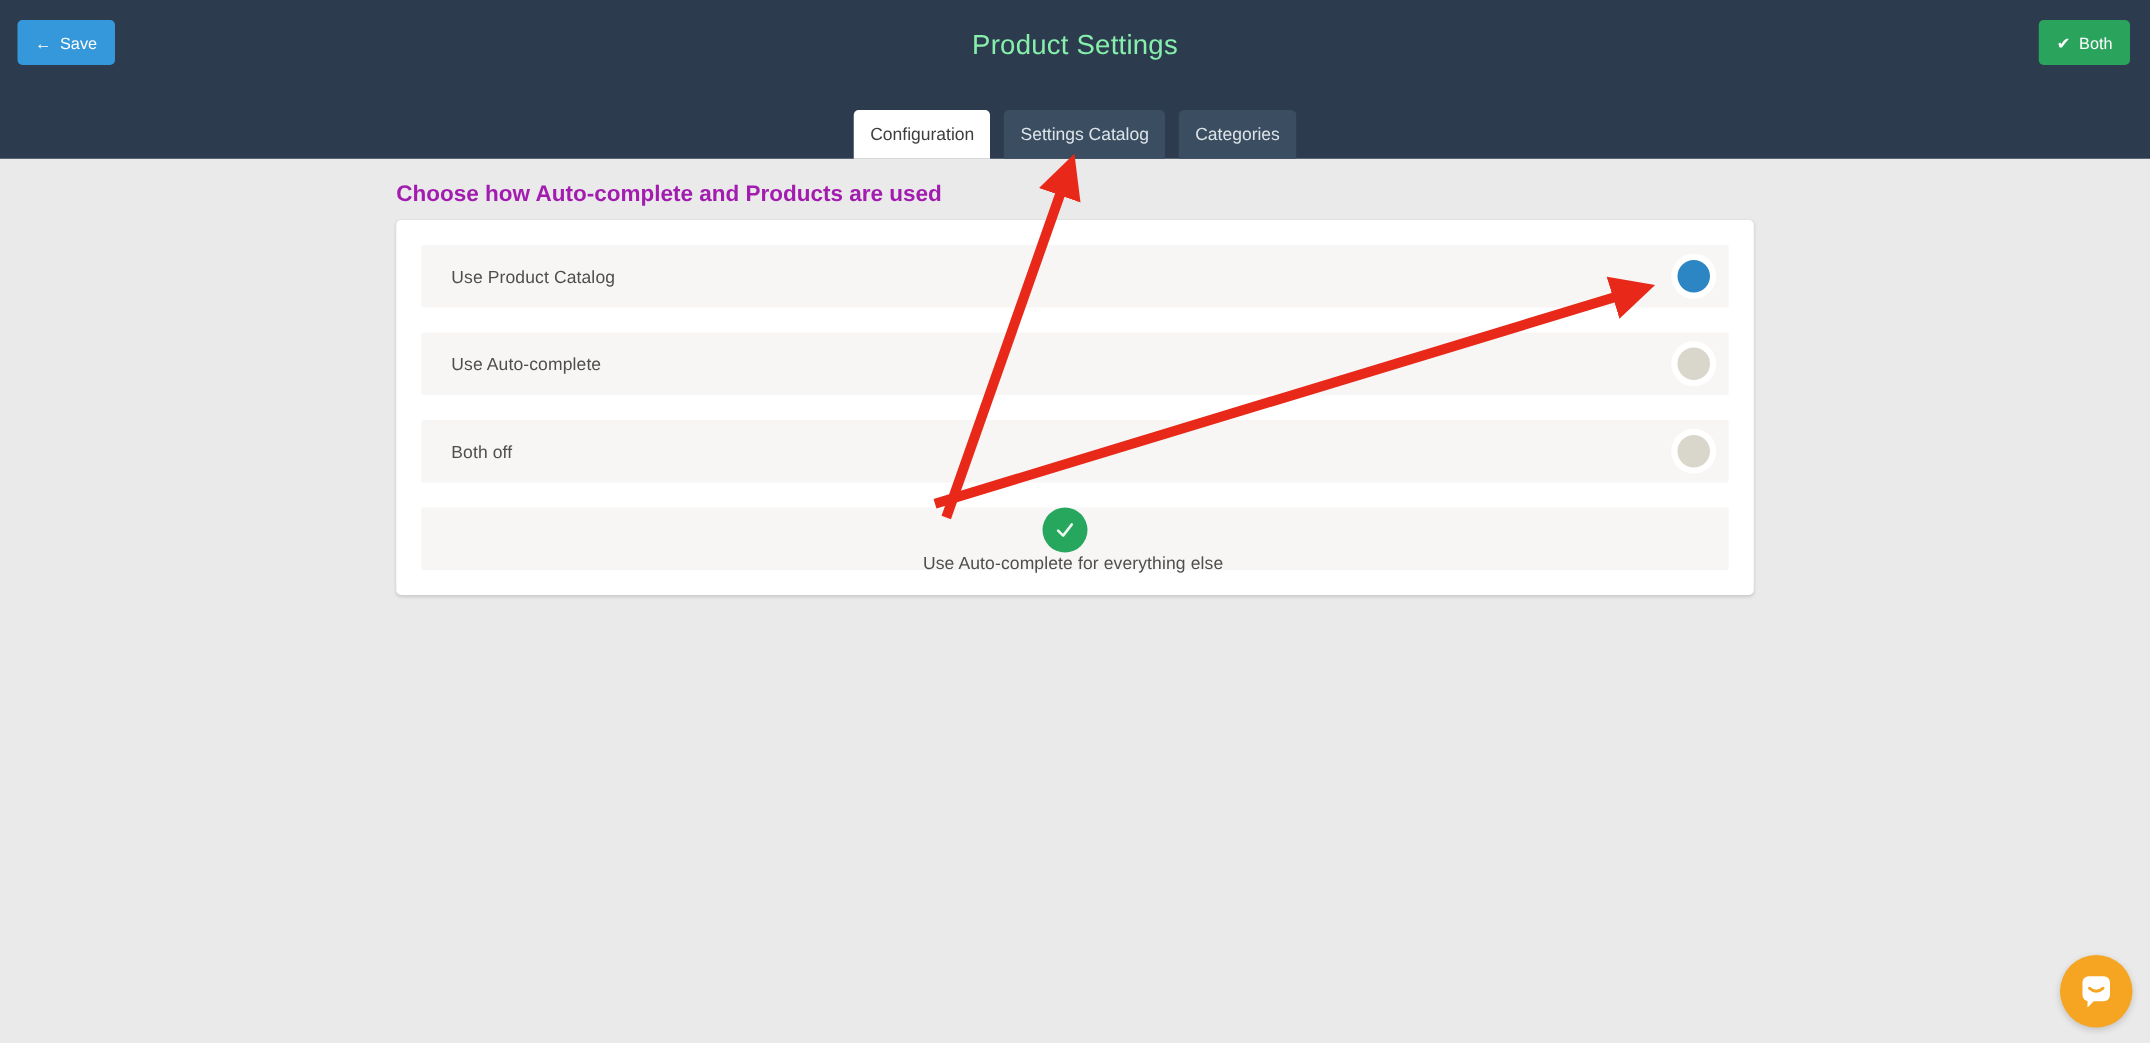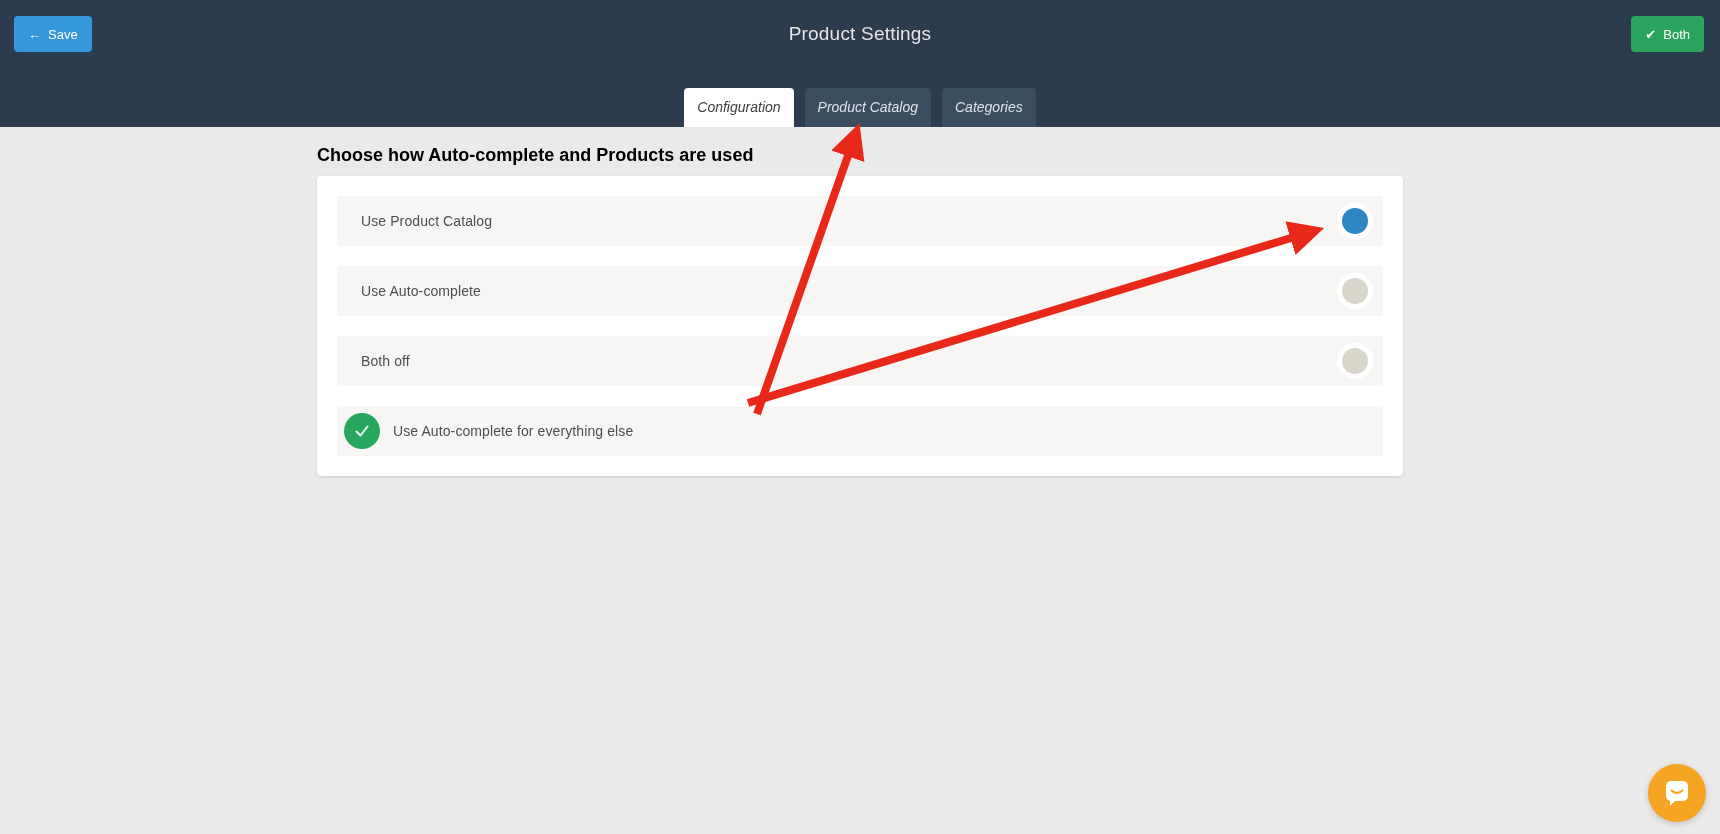--- a/index.html
+++ b/index.html
@@ -35,22 +35,22 @@
   }
   .btn-back { left: 14px; background: #3598db; }
   .btn-save { right: 16px; background: #2aa35c; }
   .btn .glyph { font-size: 13px; line-height: 1; }
 
   .page-title {
     position: absolute;
     top: 23px;
     left: 50%;
     transform: translateX(-50%);
-    color: #e5e5e5;
-    font-size: 19px;
+    color: #86efac;
+    font-size: 22px;
     font-weight: normal;
     letter-spacing: 0.2px;
     white-space: nowrap;
   }
 
   
   .tabs {
     position: absolute;
     bottom: 0;
     left: 0;
@@ -63,36 +63,35 @@
   .tab {
     height: 39px;
     line-height: 39px;
     padding: 0 13px;
     font-size: 14px;
     color: #dde4e9;
     background: #3b4d60;
     border-radius: 4px 4px 0 0;
     cursor: pointer;
     white-space: nowrap;
-    font-style: italic;
   }
   .tab.active {
     background: #ffffff;
     color: #3e3e3e;
   }
 
   
   .content {
     width: 1086px;
     margin: 18px auto 0;
   }
   .content-heading {
     font-size: 18px;
     font-weight: bold;
-    color: #000000;
+    color: #a21caf;
     margin: 0 0 10px 0;
   }
   .card {
     background: #ffffff;
     border-radius: 4px;
     box-shadow: 0 1px 3px rgba(0,0,0,0.14);
     padding: 20px;
   }
   .option-row {
     height: 50px;
@@ -127,20 +126,21 @@
   .radio .dot {
     width: 26px;
     height: 26px;
     border-radius: 50%;
     background: #d9d6cb;
   }
   .radio.selected .dot { background: #2d86c4; }
 
   .footer-row {
     padding-left: 7px;
+    flex-direction: column;
   }
   .check-badge {
     width: 36px;
     height: 36px;
     border-radius: 50%;
     background: #27a75e;
     display: flex;
     align-items: center;
     justify-content: center;
     margin-right: 13px;
@@ -189,21 +189,21 @@
 
     <div class="page-title">Product Settings</div>
 
     <button class="btn btn-save">
       <span class="glyph">✔</span>
       <span>Both</span>
     </button>
 
     <nav class="tabs">
       <div class="tab active">Configuration</div>
-      <div class="tab">Product Catalog</div>
+      <div class="tab">Settings Catalog</div>
       <div class="tab">Categories</div>
     </nav>
   </header>
 
   <main class="content">
     <h2 class="content-heading">Choose how Auto-complete and Products are used</h2>
 
     <section class="card">
 
       <div class="option-row">

